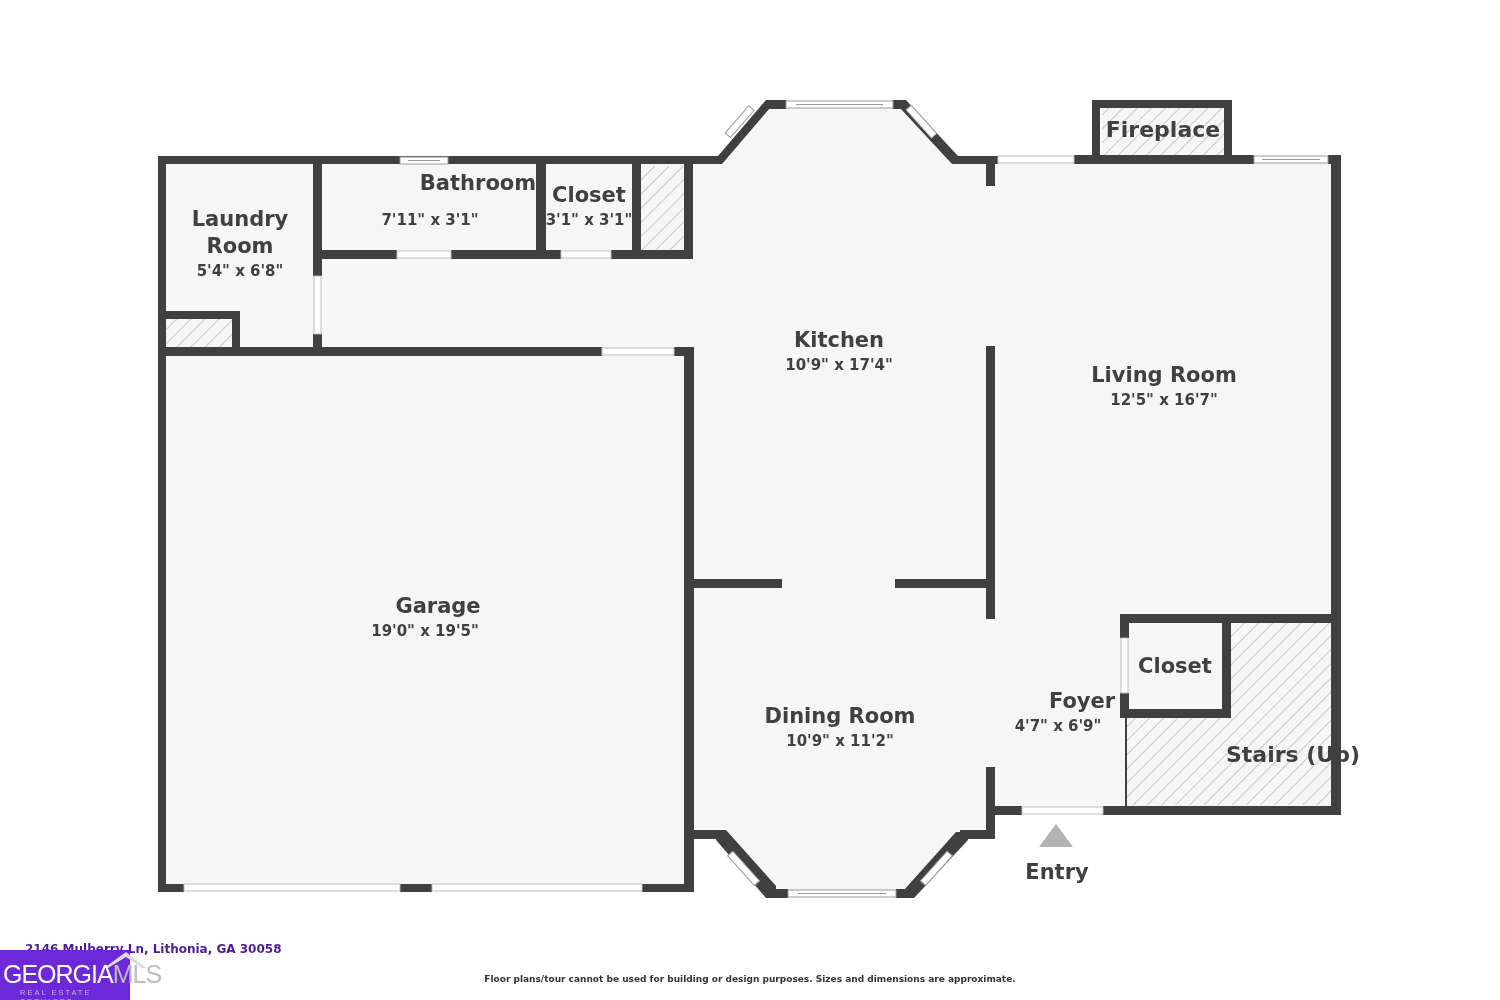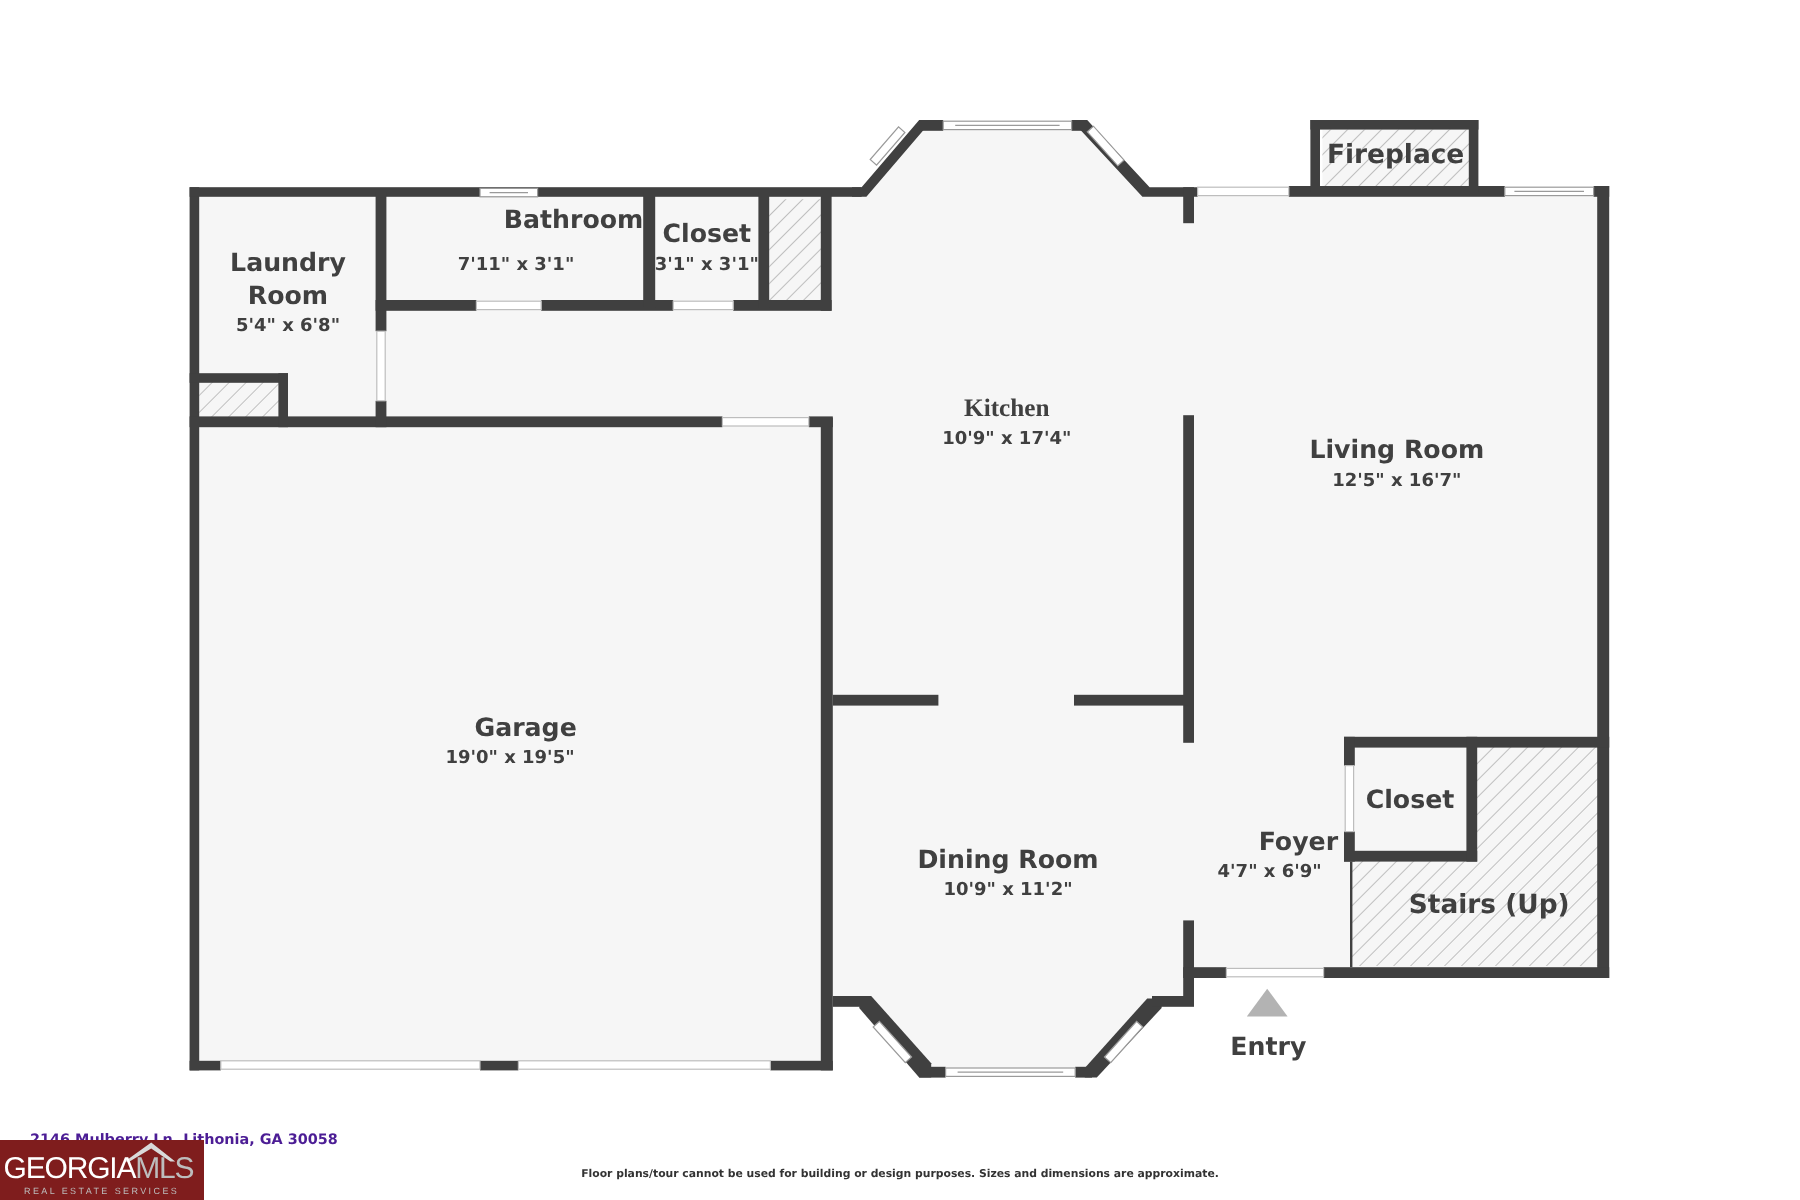--- a/index.html
+++ b/index.html
@@ -12,22 +12,22 @@
     .room-dim { position: absolute; transform: translateX(-50%); white-space: nowrap;
                 font-weight: bold; font-size: 15px; color: #404040; }
     .fixture-label { position: absolute; transform: translateX(-50%); white-space: nowrap;
                      font-weight: bold; font-size: 22px; color: #404040; }
     .entry-label { position: absolute; transform: translateX(-50%); font-weight: bold;
                    font-size: 21px; color: #404040; }
     .address { position: absolute; left: 25px; top: 942px; font-size: 12px; font-weight: bold;
                color: #4c1d95; }
     .disclaimer { position: absolute; left: 750px; top: 974px; transform: translateX(-50%);
                   font-size: 9px; font-weight: bold; color: #333; white-space: nowrap; }
-    .logo { position: absolute; left: 0; top: 950px; width: 170px; height: 50px;
-            background: #7f1d1d; color: #fff; }
+    .logo { position: absolute; left: 0; top: 950px; width: 130px; height: 50px;
+            background: #6d28d9; color: #fff; }
     .logo-main { position: absolute; left: 3px; top: 10px; font-size: 25px; letter-spacing: -1px;
                  font-family: "Liberation Sans", sans-serif; }
     .logo-main .mls { color: #bdbdbd; }
     .logo-sub { position: absolute; left: 20px; top: 38px; font-size: 7.5px; letter-spacing: 2px;
                 color: #bdbdbd; font-family: "Liberation Sans", sans-serif; }
     .logo-roof { position: absolute; left: 102px; top: 0px; }
   </style>
 </head>
 <body>
 
@@ -157,39 +157,39 @@
   <span>Laundry</span><br><span>Room</span>
 </div>
 <div class="room-dim" style="left:240px; top:262px;">5'4" x 6'8"</div>
 
 <div class="room-name" style="left:430px; top:170px;margin-left:48px;">Bathroom</div>
 <div class="room-dim" style="left:430px; top:211px;">7'11" x 3'1"</div>
 
 <div class="room-name" style="left:589px; top:182px;">Closet</div>
 <div class="room-dim" style="left:589px; top:211px;">3'1" x 3'1"</div>
 
-<div class="room-name" style="left:839px; top:327px;font-family:Liberation Serif, serif;">Kitchen</div>
+<div class="room-name" style="left:839px; top:327px;">Kitchen</div>
 <div class="room-dim" style="left:839px; top:356px;">10'9" x 17'4"</div>
 
 <div class="room-name" style="left:1164px; top:362px;">Living Room</div>
 <div class="room-dim" style="left:1164px; top:391px;">12'5" x 16'7"</div>
 
 <div class="room-name" style="left:438px; top:593px;">Garage</div>
 <div class="room-dim" style="left:425px; top:622px;">19'0" x 19'5"</div>
 
 <div class="room-name" style="left:840px; top:703px;">Dining Room</div>
 <div class="room-dim" style="left:840px; top:732px;">10'9" x 11'2"</div>
 
 <div class="room-name" style="left:1058px; top:688px;margin-left:24px;">Foyer</div>
 <div class="room-dim" style="left:1058px; top:717px;">4'7" x 6'9"</div>
 
 <div class="room-name" style="left:1175px; top:653px;">Closet</div>
 
 <div class="fixture-label" style="left:1163px; top:117px;">Fireplace</div>
-<div class="fixture-label" style="left:1241px; top:742px;">Stairs (Up)</div>
+<div class="fixture-label" style="left:1293px; top:742px;">Stairs (Up)</div>
 
 <div class="entry-label" style="left:1057px; top:860px;">Entry</div>
 
 <div class="address">2146 Mulberry Ln, Lithonia, GA 30058</div>
 <div class="logo">
   <svg class="logo-roof" width="46" height="20">
     <polygon points="2,18 24,2 44,18 40,18 24,7 6,18" fill="#d9d9d9"></polygon>
   </svg>
   <div class="logo-main"><span>GEORGIA</span><span class="mls">MLS</span></div>
   <div class="logo-sub">REAL ESTATE SERVICES</div>

